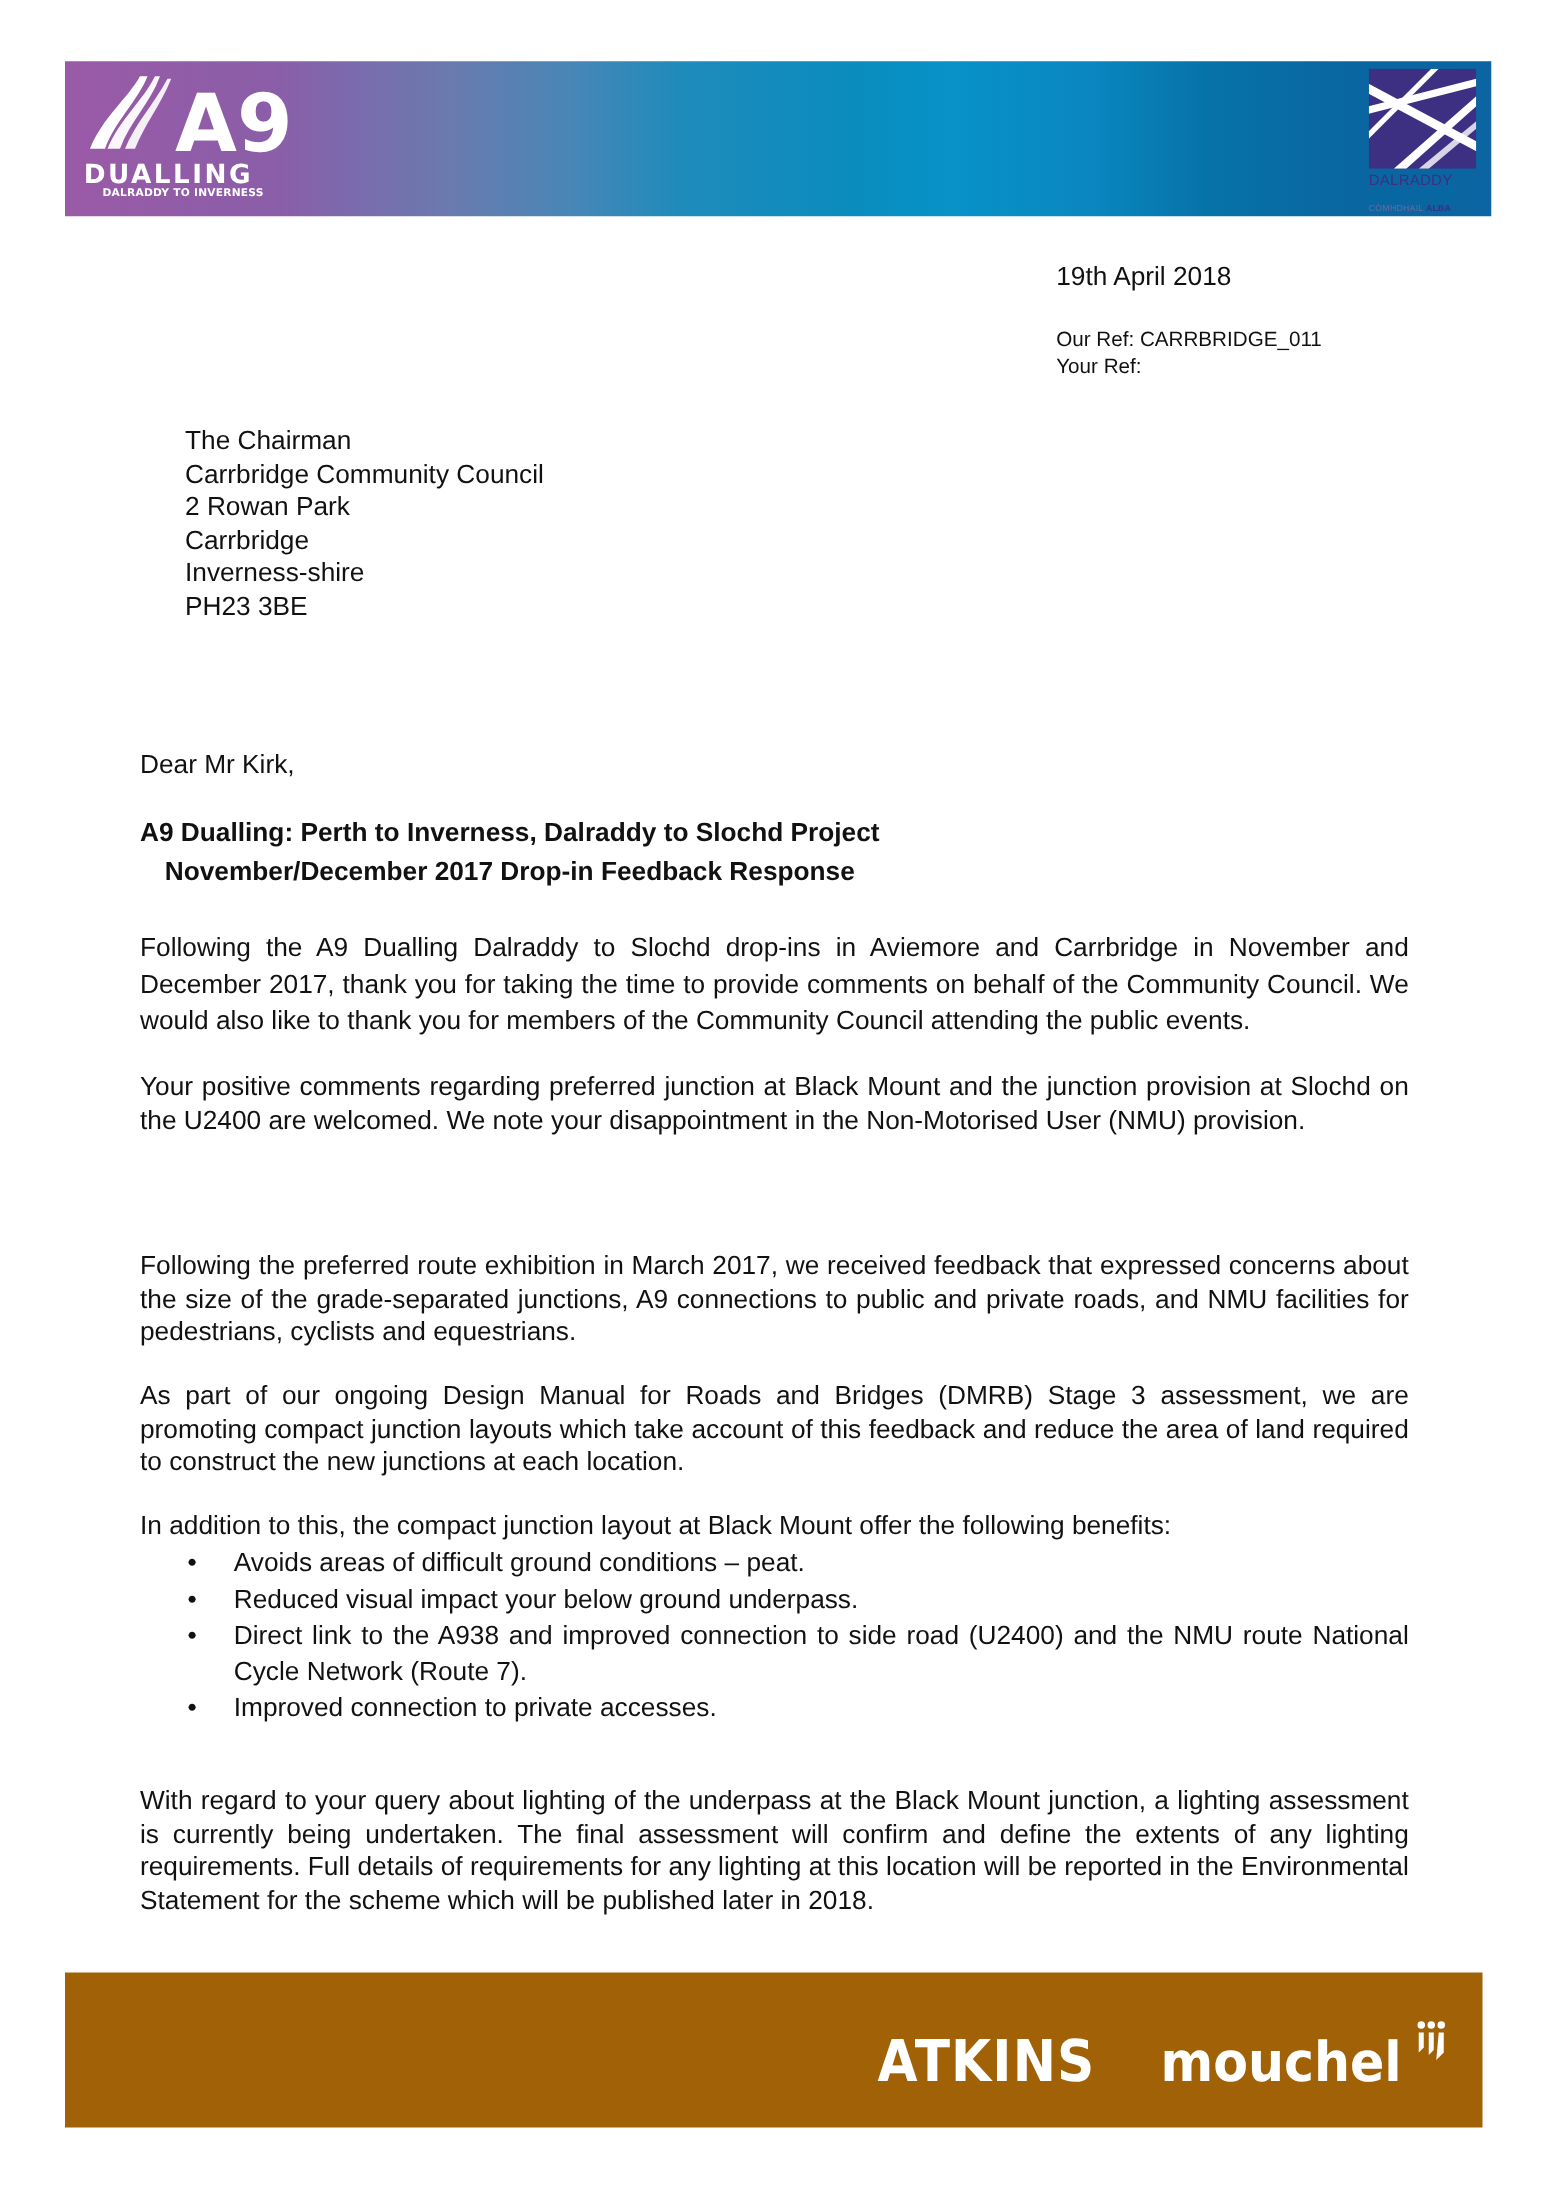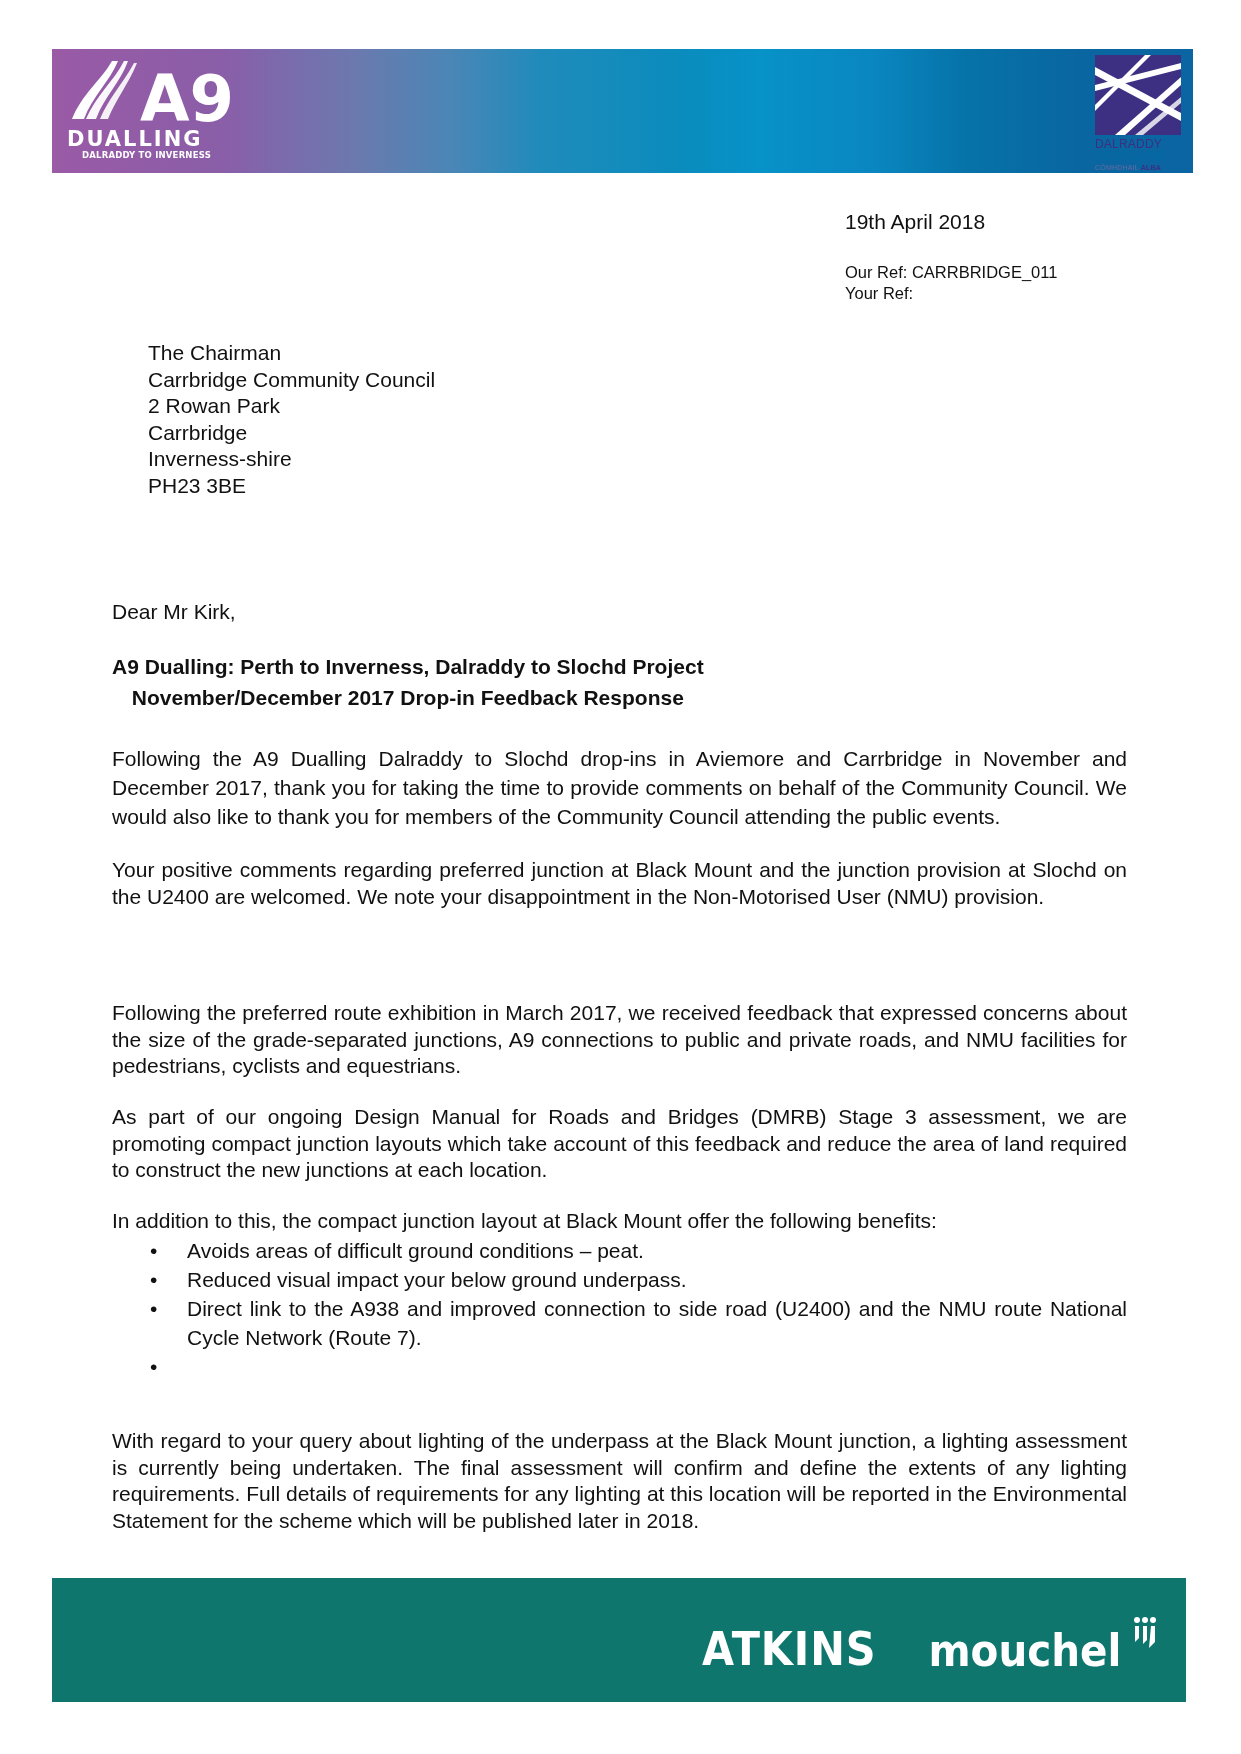--- a/index.html
+++ b/index.html
@@ -43,21 +43,21 @@
   .p2 { top: 857px; }
   .p3 { top: 1000px; }
   .p4 { top: 1104px; }
   .p5 { top: 1208px; }
   .bullets { position: absolute; left: 112px; top: 1236px; width: 1015px; font-size: 21px; line-height: 29px; margin: 0; padding: 0; list-style: none; }
   .bullets li { position: relative; padding-left: 75px; text-align: justify; }
   .bullets li .dot { position: absolute; left: 38px; top: 0; }
   .p6 { top: 1428px; }
 
   .footer-band {
-    position: absolute; left: 52px; top: 1578px; width: 1134px; height: 124px; background: #0f766e;
+    position: absolute; left: 52px; top: 1578px; width: 1134px; height: 124px; background: #a16207;
   }
   .footer-logos { position: absolute; right: 28px; top: 44px; color: #ffffff; display: flex; align-items: flex-end; }
   .atkins { font-size: 46px; font-weight: bold; letter-spacing: 1px; font-family: "DejaVu Sans", sans-serif; transform: scaleX(0.9); transform-origin: left; margin-right: 24px; }
   .mouchel { font-size: 44px; font-weight: bold; font-family: "DejaVu Sans", sans-serif; transform: scaleX(0.92); }
   .mouchel-mark { width: 26px; height: 34px; margin-left: 2px; align-self: flex-start; margin-top: -6px; }
 </style>
 </head>
 <body>
 
 <div class="header-band"></div>
@@ -111,21 +111,21 @@
 <div class="para p1">Following the A9 Dualling Dalraddy to Slochd drop-ins in Aviemore and Carrbridge in November and December 2017, thank you for taking the time to provide comments on behalf of the Community Council. We would also like to thank you for members of the Community Council attending the public events.</div>
 <div class="para p2">Your positive comments regarding preferred junction at Black Mount and the junction provision at Slochd on the U2400 are welcomed. We note your disappointment in the Non-Motorised User (NMU) provision.</div>
 <div class="para p3">Following the preferred route exhibition in March 2017, we received feedback that expressed concerns about the size of the grade-separated junctions, A9 connections to public and private roads, and NMU facilities for pedestrians, cyclists and equestrians.</div>
 <div class="para p4">As part of our ongoing Design Manual for Roads and Bridges (DMRB) Stage 3 assessment, we are promoting compact junction layouts which take account of this feedback and reduce the area of land required to construct the new junctions at each location.</div>
 <div class="para p5">In addition to this, the compact junction layout at Black Mount offer the following benefits:</div>
 
 <ul class="bullets">
   <li><span class="dot">•</span><span>Avoids areas of difficult ground conditions – peat.</span></li>
   <li><span class="dot">•</span><span>Reduced visual impact your below ground underpass.</span></li>
   <li><span class="dot">•</span><span>Direct link to the A938 and improved connection to side road (U2400) and the NMU route National Cycle Network (Route 7).</span></li>
-  <li><span class="dot">•</span></li>
+  <li><span class="dot">•</span><span>Improved connection to private accesses.</span></li>
 </ul>
 
 <div class="para p6">With regard to your query about lighting of the underpass at the Black Mount junction, a lighting assessment is currently being undertaken. The final assessment will confirm and define the extents of any lighting requirements. Full details of requirements for any lighting at this location will be reported in the Environmental Statement for the scheme which will be published later in 2018.</div>
 
 <div class="footer-band">
   <div class="footer-logos">
     <span class="atkins">ATKINS</span>
     <span class="mouchel">mouchel</span>
     <svg class="mouchel-mark" viewBox="0 0 26 34">
       <circle cx="5" cy="4" r="3" fill="#fff"></circle>

